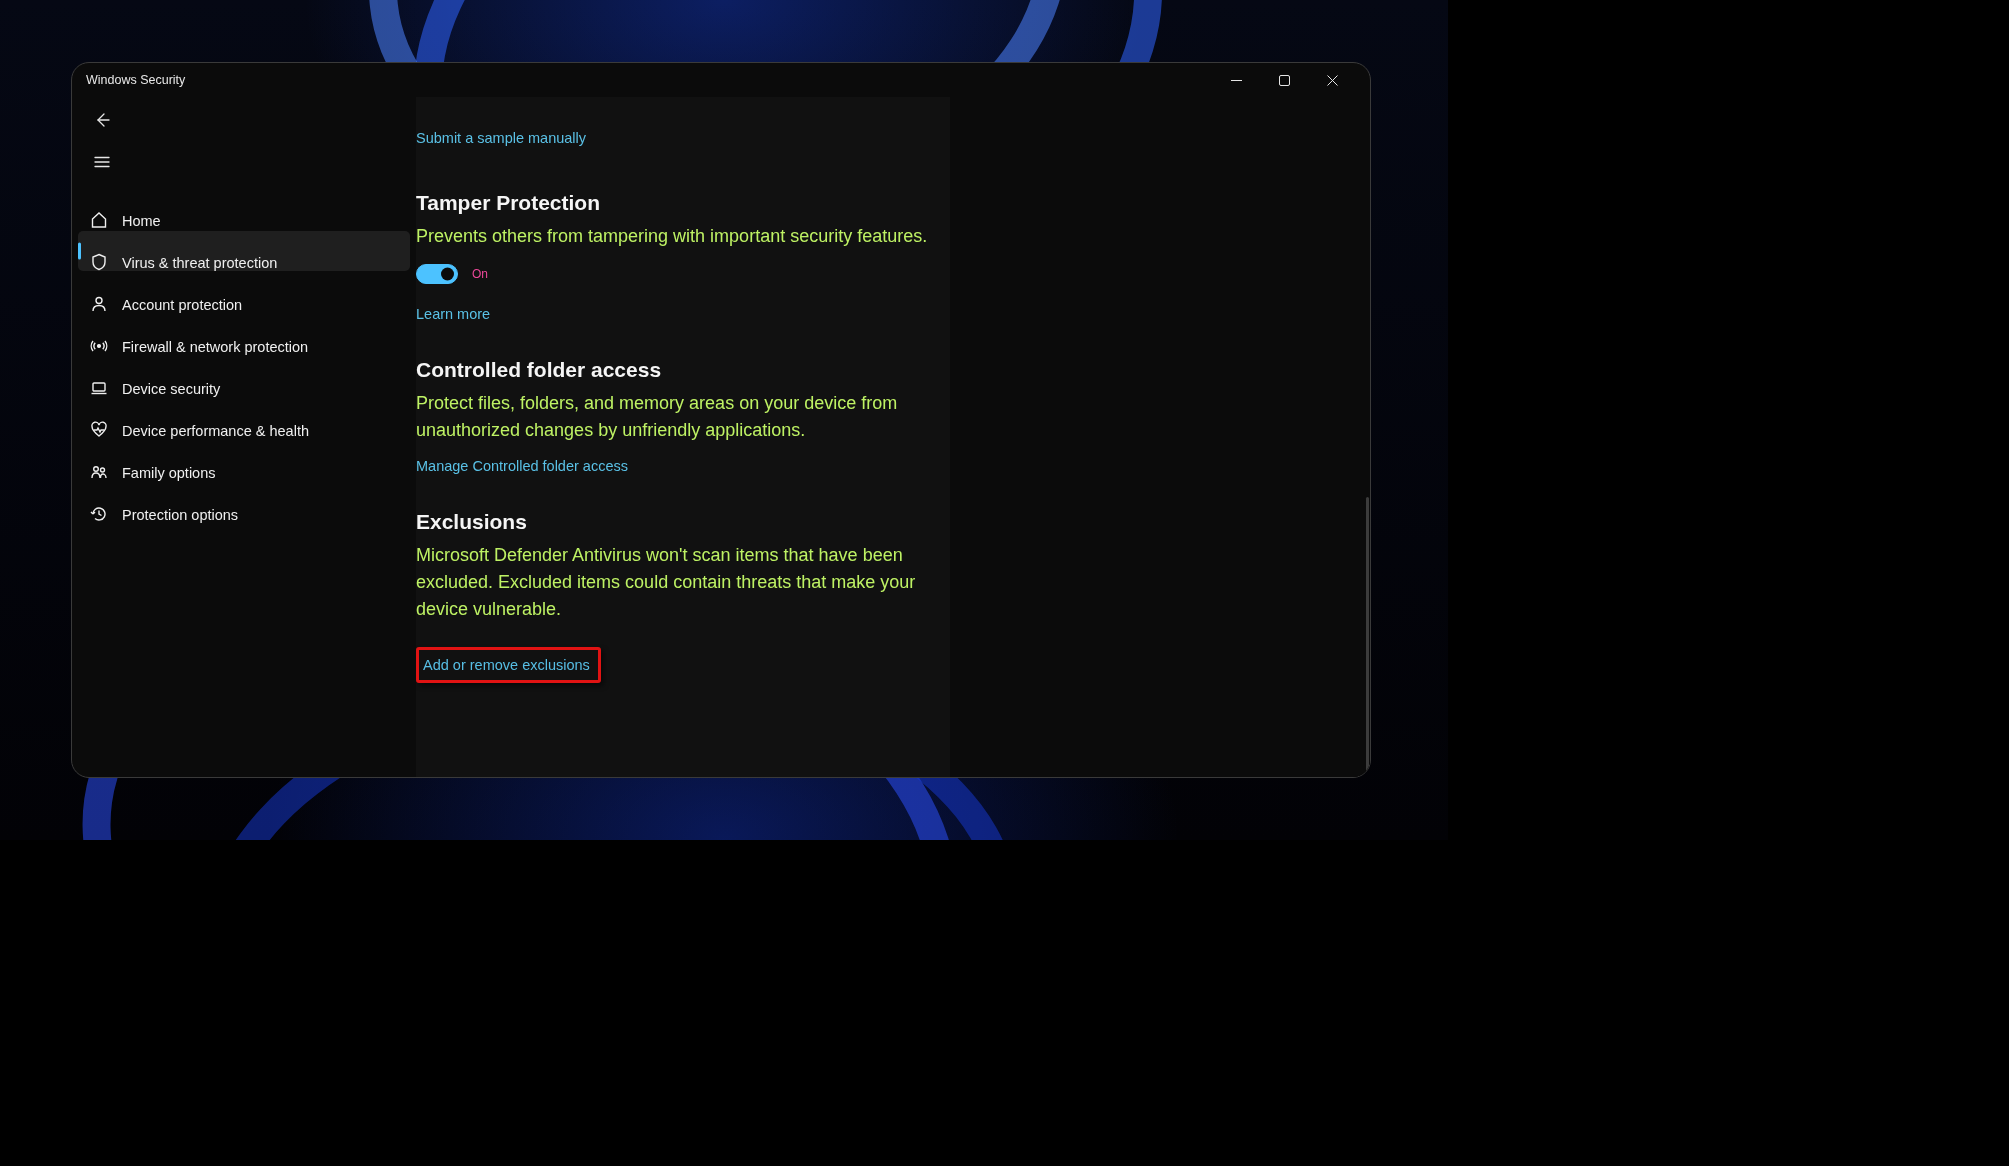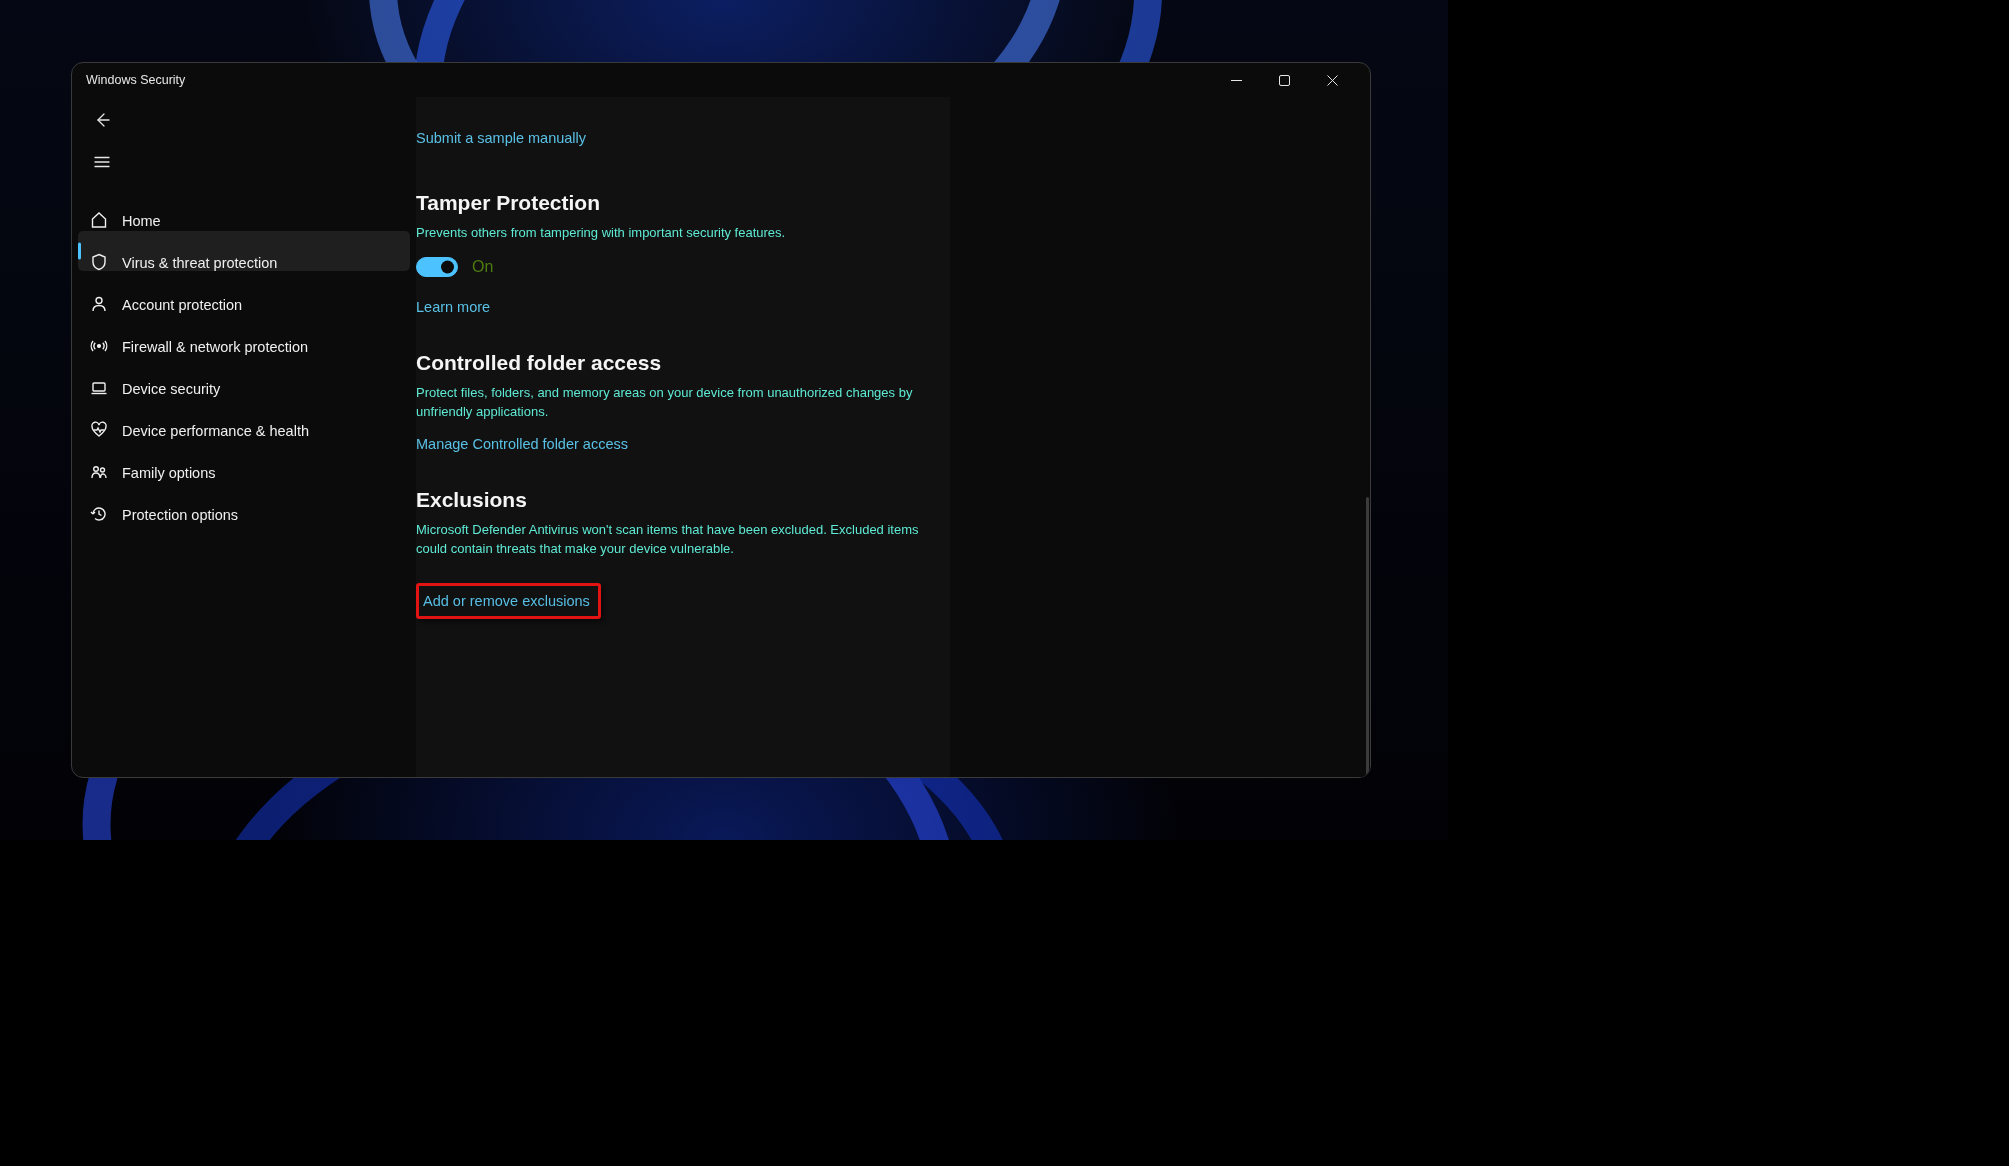--- a/index.html
+++ b/index.html
@@ -31,21 +31,21 @@
   .swirl.s3 { width: 880px; height: 560px; left: 80px; bottom: -300px; border-color:#2c4ff5; transform:rotate(8deg);}
   .swirl.s4 { width: 820px; height: 520px; left: 200px; bottom: -350px; border-color:#1536c9; transform:rotate(-4deg);}
   .window {
     position: absolute;
     left: 71px;
     top: 62px;
     width: 1300px;
     height: 716px;
     background: #0b0b0b;
     border: 1px solid #3a3a3a;
-    border-radius: 12px;
+    border-radius: 18px;
     z-index: 5;
     display: flex;
     flex-direction: column;
     overflow: hidden;
   }
   .titlebar {
     height: 34px;
     display: flex;
     align-items: center;
     padding: 0 14px;
@@ -141,42 +141,42 @@
     font-size: 14.5px;
     cursor: pointer;
   }
   .sec-title {
     color: #f5f5f5;
     font-size: 21px;
     font-weight: 600;
     margin: 36px 0 8px 0;
   }
   .sec-desc {
-    color: #5eead4;
-    font-size: 13px;
+    color: #bef264;
+    font-size: 18px;
     line-height: 1.5;
     margin-bottom: 14px;
     max-width: 530px;
   }
   .toggle-row { display:flex; align-items:center; gap:14px; margin: 8px 0 22px 0;}
   .toggle {
     width: 42px; height: 20px;
     background: #4cc2ff;
     border-radius: 20px;
     position: relative;
     border:1px solid #4cc2ff;
   }
   .toggle .knob {
     position:absolute;
     right:3px; top:50%; transform:translateY(-50%);
     width:13px; height:13px;
     background:#0b0b0b;
     border-radius:50%;
   }
-  .toggle-label { color:#4d7c0f; font-size:16px;}
+  .toggle-label { color:#ec4899; font-size:12px;}
   .sec-link { display:block; margin-top:4px; }
   .highlight-box {
     border:3px solid #e11313;
     border-radius:3px;
     padding:6px 8px 6px 4px;
     display:inline-block;
     margin-top:10px;
     box-shadow: 3px 3px 5px rgba(0,0,0,.5);
     text-align: center;
   }

